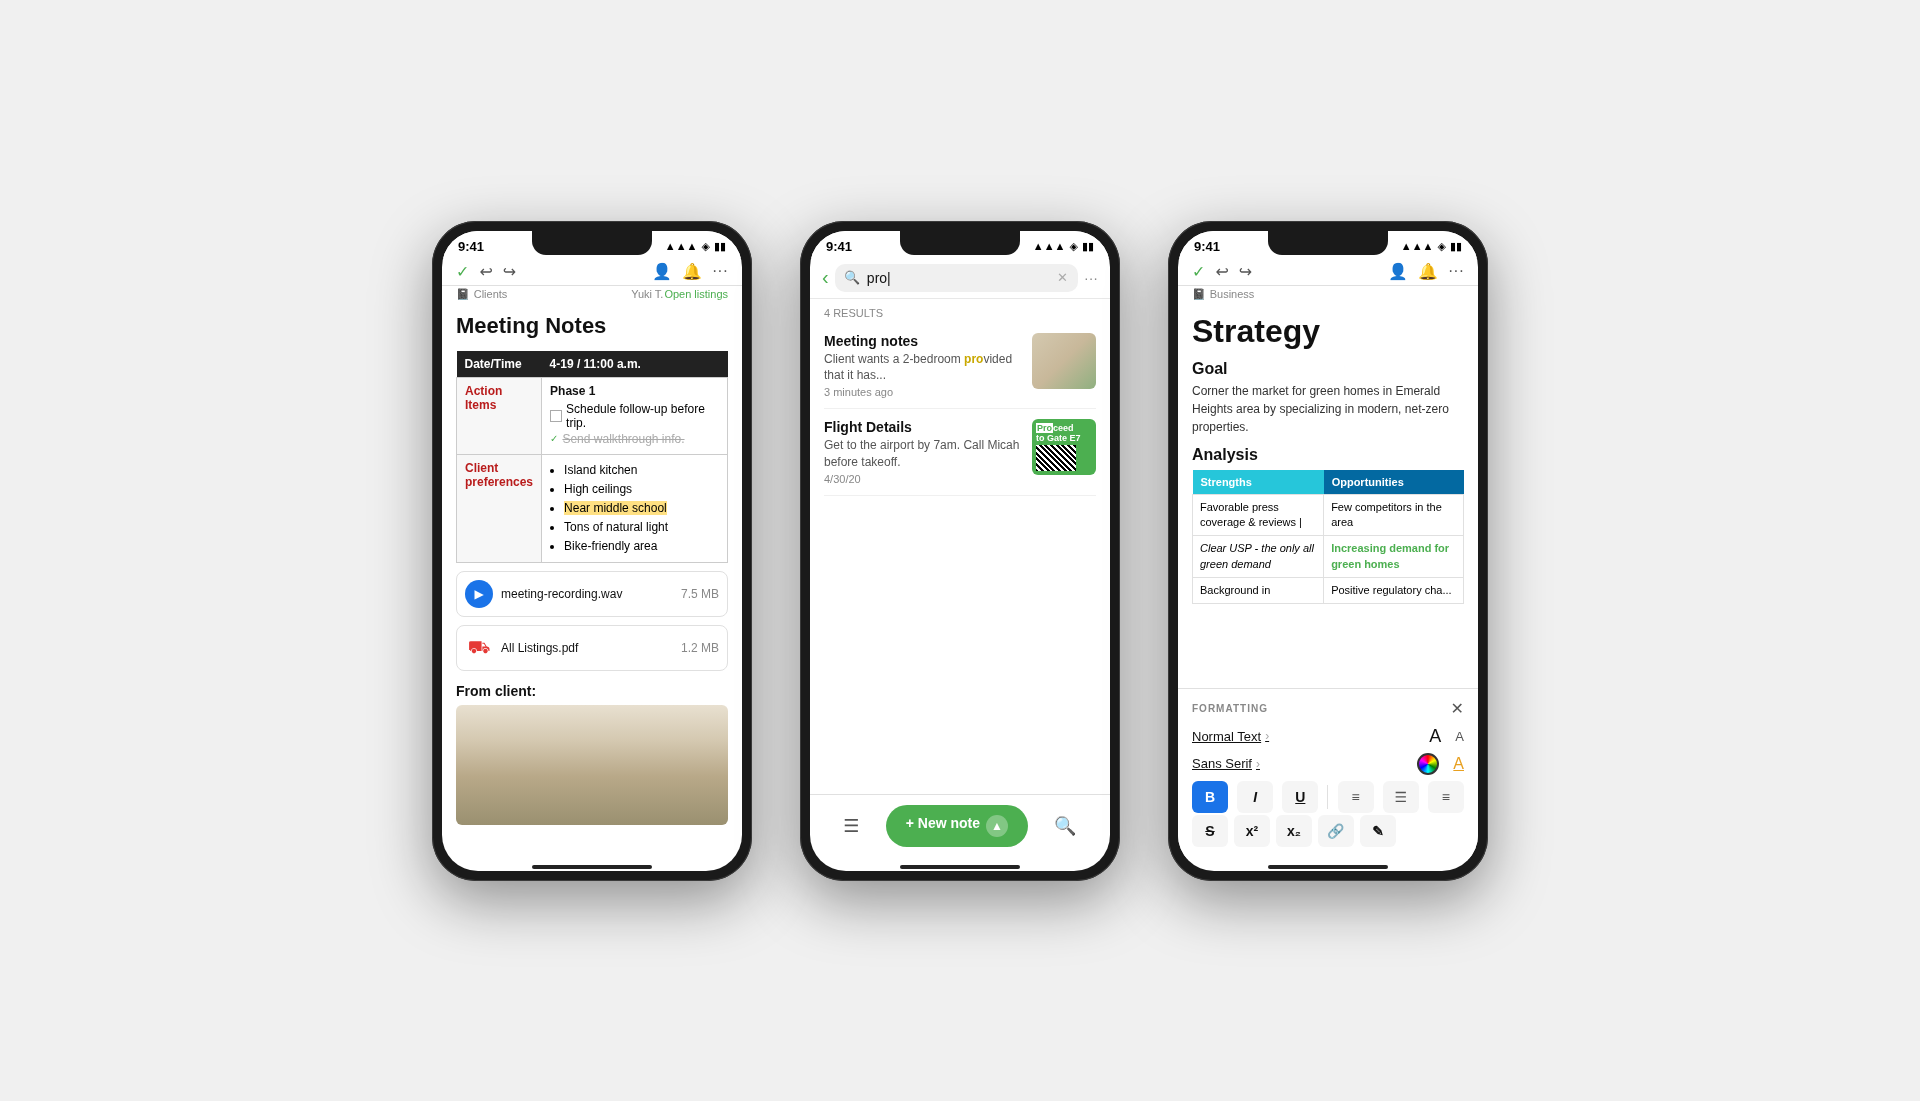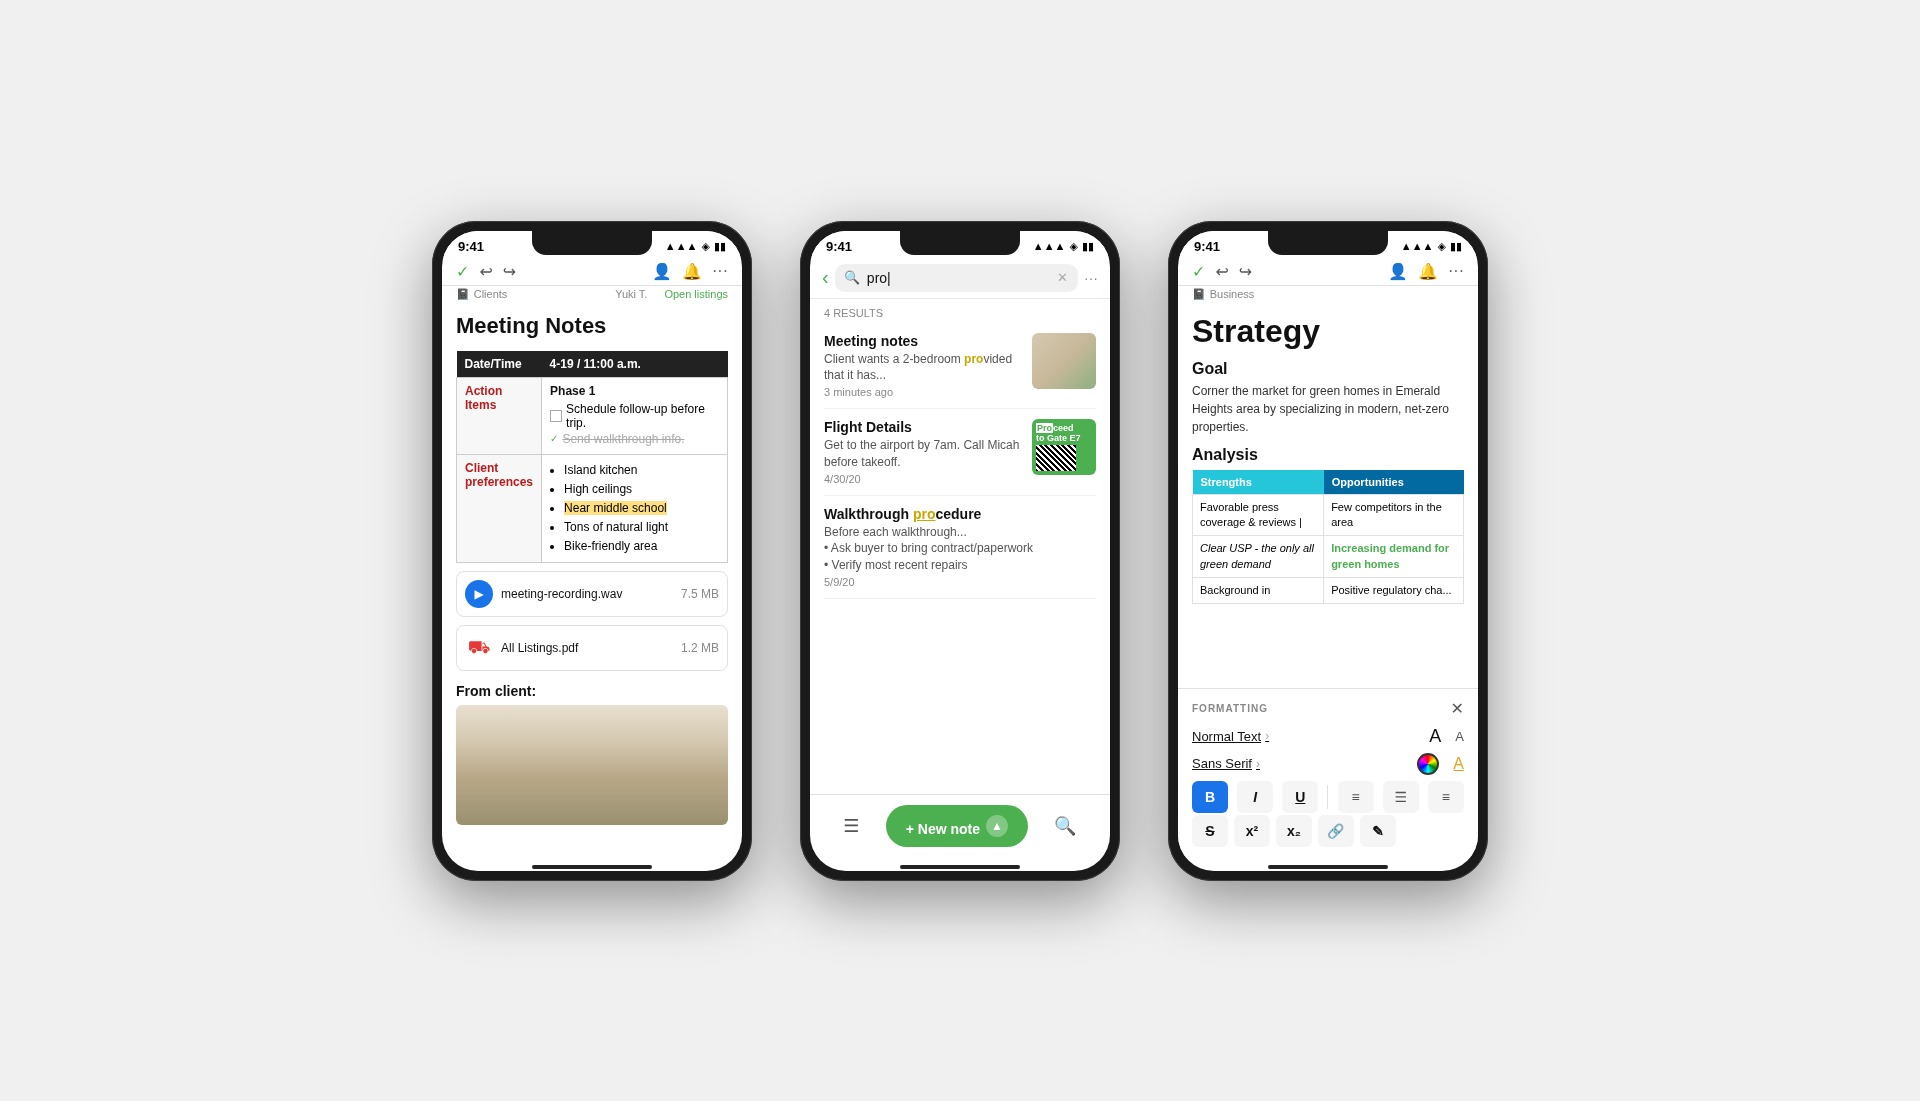--- a/index.html
+++ b/index.html
@@ -100,21 +100,21 @@
       font-size: 11px;
       color: #888;
       display: flex;
       align-items: center;
       gap: 4px;
       flex-shrink: 0;
     }
     .breadcrumb-right {
       margin-left: auto;
       display: flex;
-      gap: 17px;
+      gap: 1px;
       font-size: 11px;
       color: #888;
     }
 
     
     .content {
       flex: 1;
       overflow-y: auto;
       padding: 0 14px 14px;
     }
@@ -312,21 +312,21 @@
     }
     .bottom-icon { font-size: 18px; color: #555; }
     .new-note-btn {
       background: #4caf50;
       color: #fff;
       border-radius: 22px;
       padding: 10px 20px;
       font-size: 14px;
       font-weight: 600;
       display: flex;
-      align-items: flex-end;
+      align-items: flex-start;
       gap: 6px;
     }
     .new-note-arrow {
       background: rgba(255,255,255,0.3);
       border-radius: 50%;
       width: 22px;
       height: 22px;
       display: flex;
       align-items: center;
       justify-content: center;
@@ -593,31 +593,20 @@
             <div class="result-time">4/30/20</div>
           </div>
           <div class="result-thumb">
             <div class="thumb-boarding">
               <div class="boarding-title"><span style="background:#fff;color:#4caf50;font-weight:900;padding:0 1px;font-size:9px;">Pro</span>ceed<br>to Gate E7</div>
               <div class="boarding-qr"></div>
             </div>
           </div>
         </div>
 
-        <div class="result-item">
-          <div class="result-text">
-            <div class="result-title">Walkthrough <span class="pro-highlight" style="text-decoration:underline;">pro</span>cedure</div>
-            <div class="result-snippet">
-              Before each walkthrough...<br>
-              • Ask buyer to bring contract/paperwork<br>
-              • Verify most recent repairs
-            </div>
-            <div class="result-time">5/9/20</div>
-          </div>
-        </div>
 
       </div>
 
       <div class="bottom-bar">
         <span class="bottom-icon">☰</span>
         <div class="new-note-btn">
           <span>+ New note</span>
           <div class="new-note-arrow">▲</div>
         </div>
         <span class="bottom-icon">🔍</span>

